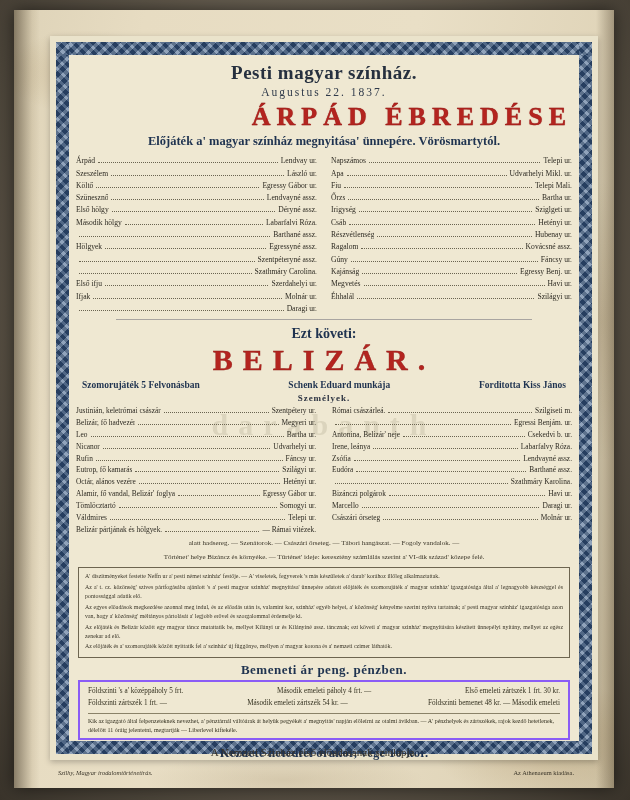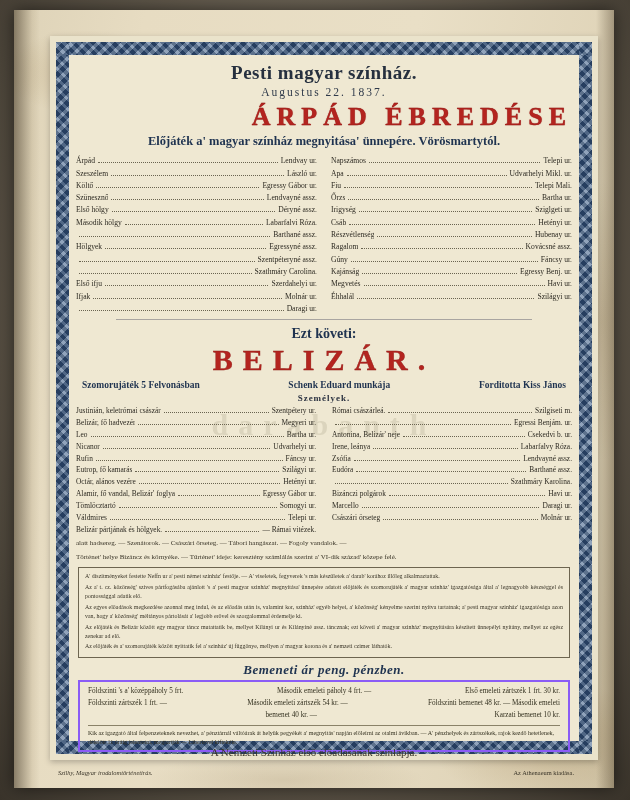--- a/index.html
+++ b/index.html
@@ -236,21 +236,21 @@
     margin: 1px 0 2px;
   }
   .cast3 {
     display: grid;
     grid-template-columns: 1fr 1fr;
     column-gap: 16px;
     font-size: 7.4px;
     line-height: 1.6;
   }
   .note-center {
-    text-align: left;
+    text-align: center;
     font-size: 7px;
     line-height: 1.5;
     margin-top: 3px;
     color: #3a3528;
   }
   .fineprint {
     border: 1px solid #6d6550;
     margin: 5px 2px 4px;
     padding: 4px 6px;
     font-size: 5.9px;
@@ -260,21 +260,20 @@
   }
   .fineprint p { margin: 0 0 2px; }
 
   .prices-head {
     text-align: center;
     font-size: 13px;
     font-weight: bold;
     color: #1f3350;
     margin: 4px 0 2px;
     letter-spacing: .5px;
-    font-style: italic;
   }
   .prices-box {
     border: 2px solid #8b5cf6;
     margin: 0 2px;
     padding: 4px 8px;
     font-size: 7.2px;
     line-height: 1.65;
     color: #33301f;
   }
   .price-row {
@@ -628,25 +627,20 @@
             <div class="price-row">
               <span>Földszinti 's a' középpáholy 5 frt.</span>
               <span>Második emeleti páholy 4 frt. —</span>
               <span>Első emeleti zártszék 1 frt. 30 kr.</span>
             </div>
             <div class="price-row">
               <span>Földszinti zártszék 1 frt. —</span>
               <span>Második emeleti zártszék 54 kr. —</span>
               <span>Földszinti bemenet 48 kr. — Második emeleti</span>
             </div>
-            <div class="price-row">
-              <span></span>
-              <span>bemenet 40 kr. —</span>
-              <span>Karzati bemenet 10 kr.</span>
-            </div>
             <div class="discount">Kik az igazgató által felpenzeteknek nevezhet, a' pénztárnál váltóárak át helyük pegyékét a' megnyitás' napján előleírni az otalmi ávikban. — A' pénzhelyek és zártszékek, rajok kezdő hetetlenek, délelőtt 11 óráig jelentetni, megtartják — Liberlevel kiftekéle.</div>
           </div>
 
           <div class="begin-line">Kezdete hetedfél órakor, vége 10-kor.</div>
 
         </div>
 
         <div class="watermark">darabanth</div>
       </div>
     </div>

